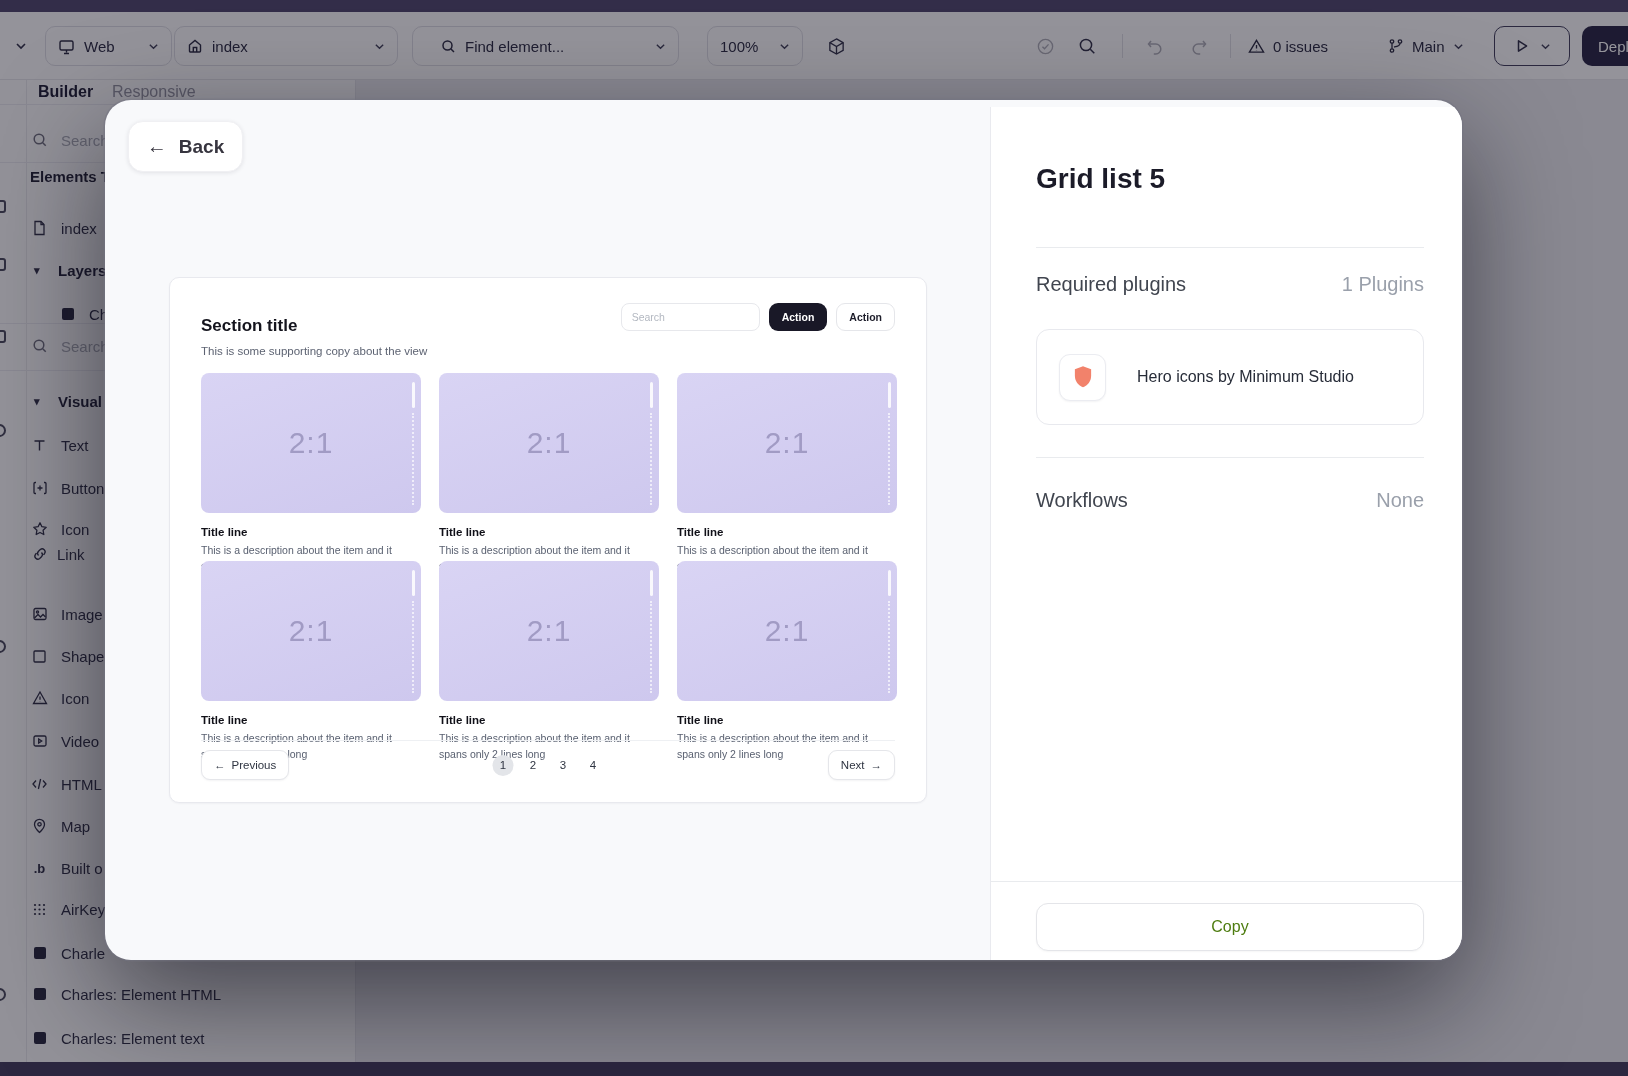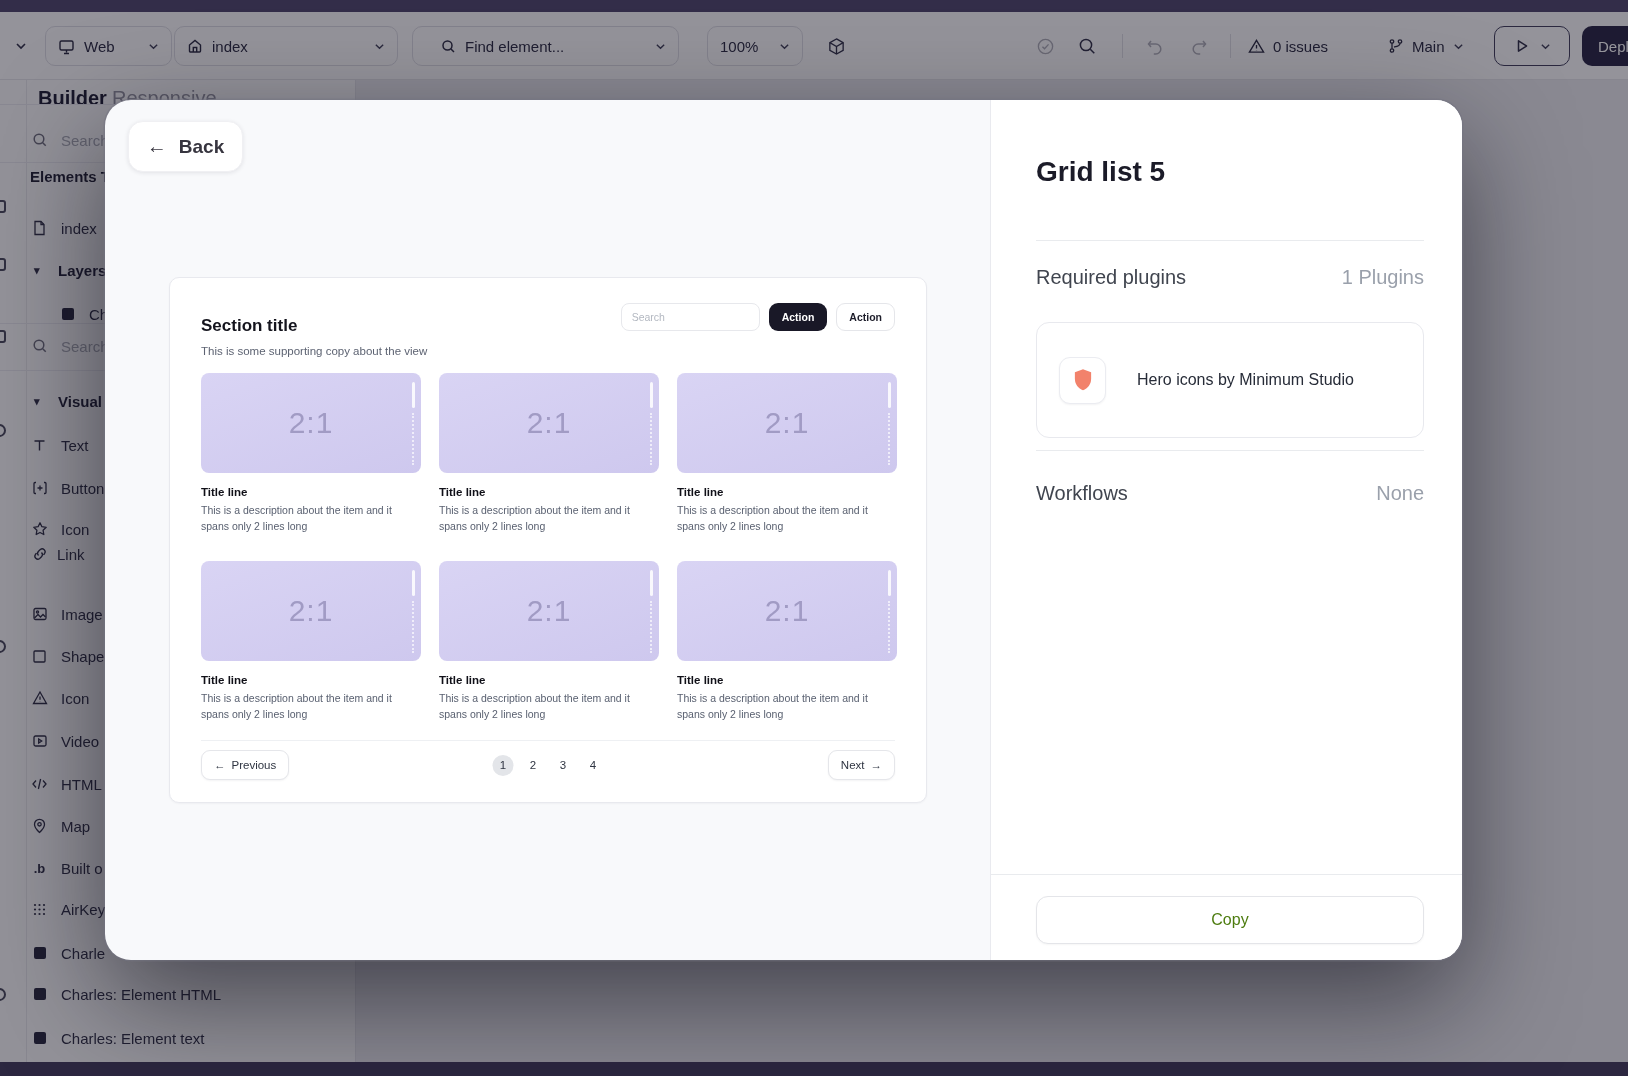--- a/index.html
+++ b/index.html
@@ -32,21 +32,21 @@
              color:#2b2b44; background:transparent; }
 
   
   .sidebar { position:absolute; left:0; top:80px; width:356px; bottom:14px; background:#fafafc;
              border-right:1px solid #e1e1e8; z-index:1; }
   .rail { position:absolute; left:0; top:0; width:27px; height:100%; border-right:1px solid #e6e6ec; }
   .railglyph { position:absolute; left:-7px; width:13px; height:13px; border:2px solid #24243c;
                border-radius:3px; opacity:.85; }
   .railglyph.round { border-radius:50%; }
   .sdiv { position:absolute; left:0; right:0; height:1px; background:#e8e8ee; }
-  .stab { position:absolute; top:6px; height:24px; font-size:20px; display:flex; align-items:center; }
+  .stab { position:absolute; top:0; height:24px; font-size:16px; display:flex; align-items:center; }
   .tab-active { font-weight:bold; color:#191930; }
   .tab-idle { color:#8f8f9d; }
   .srow { position:absolute; left:30px; height:24px; display:flex; align-items:center; gap:12px;
           font-size:15px; color:#2b2b42; white-space:nowrap; }
   .srow .ic { width:19px; height:19px; display:flex; align-items:center; justify-content:center; color:#2b2b42; }
   .srow.bold { font-weight:bold; color:#1d1d33; }
   .searchrow { color:#a3a5b0; }
   .header15 { position:absolute; left:30px; font-size:15px; font-weight:bold; color:#1c1c30; }
   .sq { width:12px; height:12px; background:#23233b; border-radius:2px; }
   .caret { font-size:11px; color:#2b2b42; width:12px; }
@@ -55,21 +55,21 @@
   .canvas { position:absolute; left:356px; top:80px; right:0; bottom:14px; background:#eaeaee; z-index:1; }
 
   
   .overlay { position:absolute; inset:0; background:rgba(22,21,34,.45); z-index:5; }
 
   
   .modal { position:absolute; left:105px; top:100px; width:1357px; height:860px; border-radius:26px;
            background:#f8f9fb; z-index:10; overflow:hidden;
            box-shadow:0 0 0 1.5px rgba(115,115,130,.5), 0 40px 110px rgba(8,8,18,.55); }
   .mleft { position:absolute; left:0; top:0; width:885px; height:100%; }
-  .mright { position:absolute; left:885px; top:0; right:0; height:100%; background:#fff;
+  .mright { position:absolute; left:885px; top:7px; right:0; height:100%; background:#fff;
             border-left:1px solid #e9eaef;padding-left:48px; }
 
   .backbtn { position:absolute; left:23px; top:21px; width:115px; height:51px; background:#fff;
              border:1px solid #f0f0f3; border-radius:15px; display:flex; align-items:center;
              justify-content:center; gap:12px; font-size:19px; font-weight:bold; color:#37353f;
              box-shadow:0 1px 4px rgba(25,25,45,.10); cursor:pointer; }
   .backbtn .arrow { font-weight:normal; font-size:20px; }
 
   
   .pvcard { position:absolute; left:64px; top:177px; width:758px; height:526px; background:#fff;
@@ -80,21 +80,21 @@
   .pv-search { width:139px; height:28px; border:1px solid #e7e8ec; border-radius:8px; padding:0 10px;
                font-size:10.5px; color:#333; background:#fff; outline:none; font-family:inherit; }
   .pv-search::placeholder { color:#b3b8c1; }
   .pv-act-dark { height:28px; padding:0 13px; background:#191827; color:#fff; border:none; border-radius:9px;
                  font-size:10.5px; font-weight:bold; font-family:inherit; cursor:pointer; }
   .pv-act-light { height:28px; padding:0 12px; background:#fff; color:#1d1d2a; border:1px solid #e5e6ea;
                   border-radius:9px; font-size:10.5px; font-weight:bold; font-family:inherit; cursor:pointer; }
   .pv-row { position:absolute; left:31px; width:696px; display:grid; grid-template-columns:220px 220px 220px;
             column-gap:18px; }
   .pv-row1 { top:95px; } .pv-row2 { top:283px; }
-  .tile { position:relative; width:220px; height:100px; border-radius:8px;
+  .tile { position:relative; width:220px; height:140px; border-radius:8px;
           background:linear-gradient(160deg,#d9d4f4 0%,#cec8ee 100%);
           display:flex; align-items:center; justify-content:center; }
   .tile .ratio { font-size:30px; color:#a19bc4; letter-spacing:1px; }
   .tile::before { content:""; position:absolute; right:6px; top:9px; width:3px; height:26px;
                   background:rgba(255,255,255,.85); border-radius:2px; }
   .tile::after { content:""; position:absolute; right:7px; top:40px; bottom:8px;
                  border-left:2px dotted rgba(255,255,255,.65); }
   .cell-title { margin-top:13px; font-size:11.5px; font-weight:bold; color:#101018; }
   .cell-desc { margin-top:5px; font-size:10.5px; line-height:1.5; color:#596070; }
   .pv-div { position:absolute; left:31px; right:31px; top:462px; height:1px; background:#eef0f3; }
@@ -109,21 +109,21 @@
         font-size:11.5px; color:#2f3542; border-radius:50%; cursor:pointer; }
   .pg.active { background:#e3e5e9; }
 
   
   .rp-title { position:absolute; left:45px; top:56px; font-size:28px; font-weight:bold; color:#1b1b28; }
   .rp-div { position:absolute; left:45px; right:38px; height:1px; background:#e9ebee; }
   .rp-row { position:absolute; left:45px; right:38px; display:flex; justify-content:space-between;
             align-items:center;gap:28px; }
   .rp-label { font-size:20px; color:#40454f; }
   .rp-value { font-size:20px; color:#9aa0ab; }
-  .plugcard { position:absolute; left:45px; right:38px; top:222px; height:116px; border:1px solid #e8e9ee;
+  .plugcard { position:absolute; left:45px; right:38px; top:222px; height:96px; border:1px solid #e8e9ee;
               border-radius:13px; background:#fff; display:flex; align-items:center; gap:31px;
               padding:0 22px; }
   .plugicon { width:47px; height:47px; border:1px solid #ebecf1; border-radius:11px; background:#fff;
               box-shadow:0 1px 2px rgba(20,20,40,.05); display:flex; align-items:center; justify-content:center; }
   .plugname { font-size:16px; color:#272c38; }
   .copybtn { position:absolute; left:45px; right:38px; top:796px; height:48px; background:#fff;
              border:1px solid #e4e5e9; border-radius:12px; font-size:16px; color:#4d7c0f;
              display:flex; align-items:center; justify-content:center; cursor:pointer;
              box-shadow:0 1px 2px rgba(16,16,30,.04); font-family:inherit; }
 

